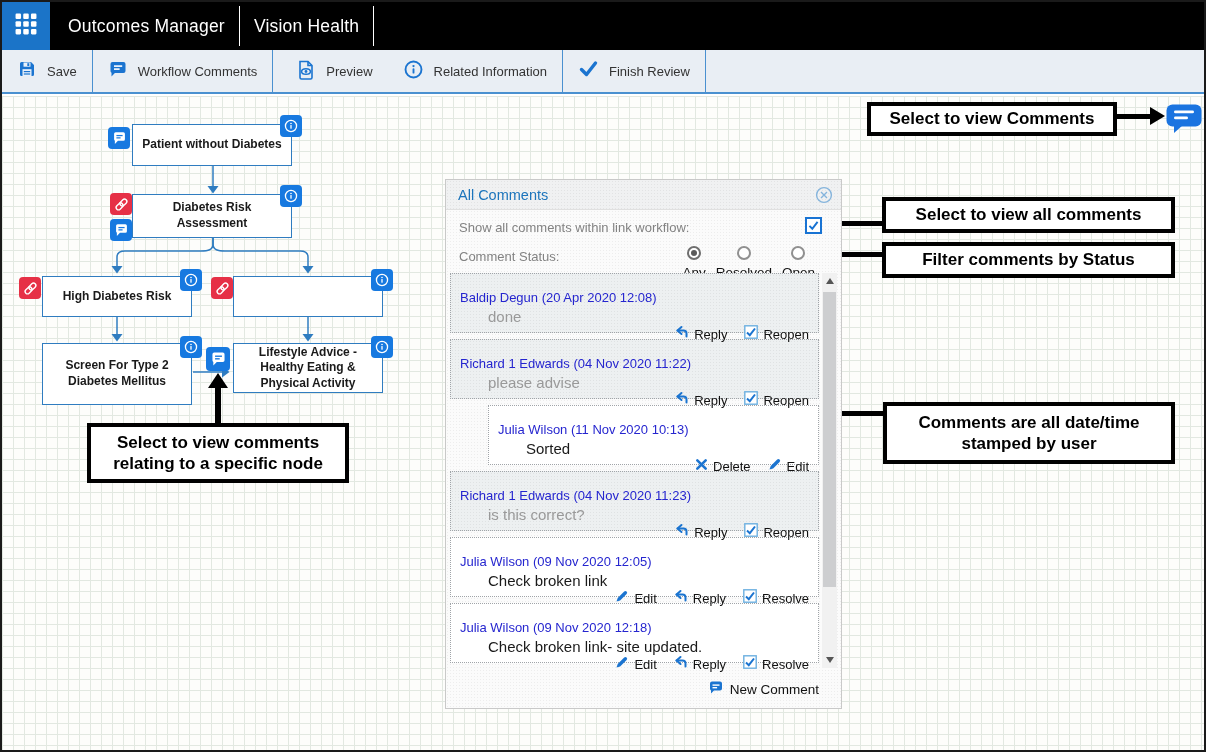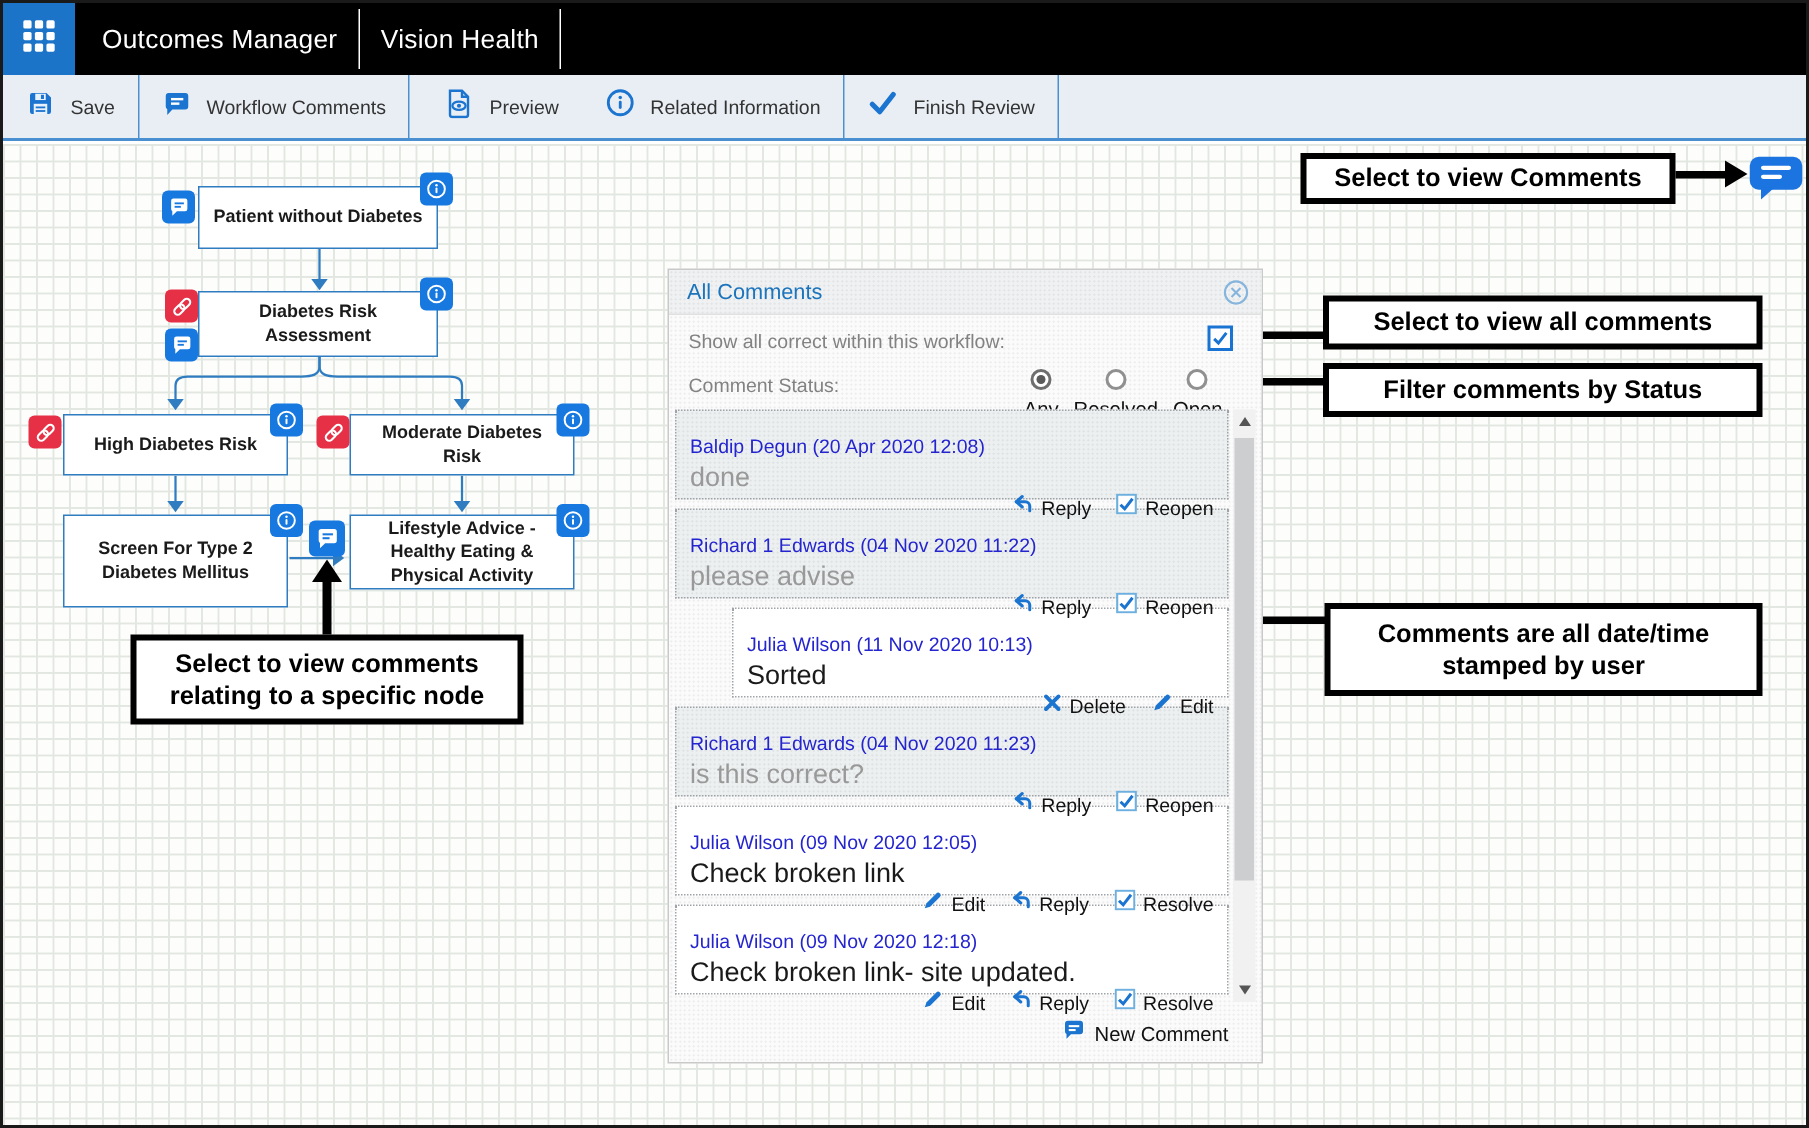--- a/index.html
+++ b/index.html
@@ -59,21 +59,21 @@
   .radio.sel { border-color:#6e6e6e; }
   .radio.sel::after { content:''; position:absolute; left:2px; top:2px; width:6px; height:6px; border-radius:50%; background:#5a5a5a; }
   .radio-label { font-size:13.5px; color:#111; }
 
   .list { position:absolute; left:4px; top:93px; width:369px; }
   .card { height:60px; margin-bottom:6px; border:1px dotted #a0a4a8; padding:16px 9px 5px; display:flex; flex-direction:column; }
   .card.gray { background:#edf0f1; background-image: radial-gradient(#dfe2e3 0.7px, transparent 0.7px); background-size:3px 3px; }
   .card.white { background:#fff; }
   .card.reply { margin-left:38px; }
   .c-header { font-size:13px; color:#2525cf; }
-  .c-body { font-size:18px; margin-top:3px; }
+  .c-body { font-size:15px; margin-top:3px;margin-left:28px; }
   .card.gray .c-body { color:#999; }
   .card.white .c-body { color:#1a1a1a; }
   .c-actions { margin-top:auto; display:flex; justify-content:flex-end; align-items:center; gap:17px; }
   .action { display:flex; align-items:center; gap:5px; cursor:pointer; }
   .a-label { font-size:13px; color:#111; }
 
   .scrollbar { position:absolute; right:4px; top:93px; width:15px; height:395px; background:#f1f1f1; }
   .sb-btn { position:absolute; left:0; width:15px; height:16px; background:#f1f1f1; display:flex; align-items:center; justify-content:center; cursor:pointer; }
   .sb-up { top:0; } .sb-down { bottom:0; }
   .tri-up { width:0; height:0; border-left:4px solid transparent; border-right:4px solid transparent; border-bottom:6px solid #555; }
@@ -239,21 +239,20 @@
           <svg width="17" height="17" viewBox="0 0 22 22">
             <g transform="rotate(-45 11 11)" stroke="#fff" stroke-width="1.8" fill="none">
               <rect x="2.5" y="8" width="10" height="6" rx="3"></rect>
               <rect x="9.5" y="8" width="10" height="6" rx="3"></rect>
             </g>
           </svg>
         </span>
     </div>
 
     <div class="node" style="left:231px; top:180px; width:150px; height:41px;">
-      <span class="node-label" style="max-width:128px;">Moderate Diabetes Risk</span>
       <span class="badge blue" style="right:-11px; top:-8px;">
           <svg width="18" height="18" viewBox="0 0 22 22">
             <circle cx="11" cy="11" r="6.8" fill="none" stroke="#fff" stroke-width="1.6"></circle>
             <circle cx="11" cy="8" r="1" fill="#fff"></circle>
             <rect x="10.2" y="9.7" width="1.6" height="4.8" rx="0.8" fill="#fff"></rect>
           </svg>
         </span>
       <span class="badge red" style="left:-23px; top:0px;">
           <svg width="17" height="17" viewBox="0 0 22 22">
             <g transform="rotate(-45 11 11)" stroke="#fff" stroke-width="1.8" fill="none">
@@ -333,21 +332,21 @@
 
     <div class="panel">
       <div class="panel-header">
         <span class="panel-title">All Comments</span>
       </div>
       <span class="panel-close"><svg width="18" height="18" viewBox="0 0 18 18">
             <circle cx="9" cy="9" r="7.4" fill="none" stroke="#85b4dc" stroke-width="1.4"></circle>
             <path d="M6 6 L12 12 M12 6 L6 12" stroke="#85b4dc" stroke-width="1.4"></path>
           </svg></span>
 
-      <span class="p-label row-showall">Show all correct within this workflow:</span>
+      <span class="p-label row-showall">Show all comments within link workflow:</span>
       <span class="main-checkbox">
           <svg width="13" height="13" viewBox="0 0 16 16">
             <path d="M3 8.5 L6.5 12 L13 3.5" fill="none" stroke="#1873d3" stroke-width="2.4"></path>
           </svg>
         </span>
 
       <span class="p-label row-status">Comment Status:</span>
       <div class="radio-group">
         <span class="radio-item">
           <span class="radio sel"></span>

